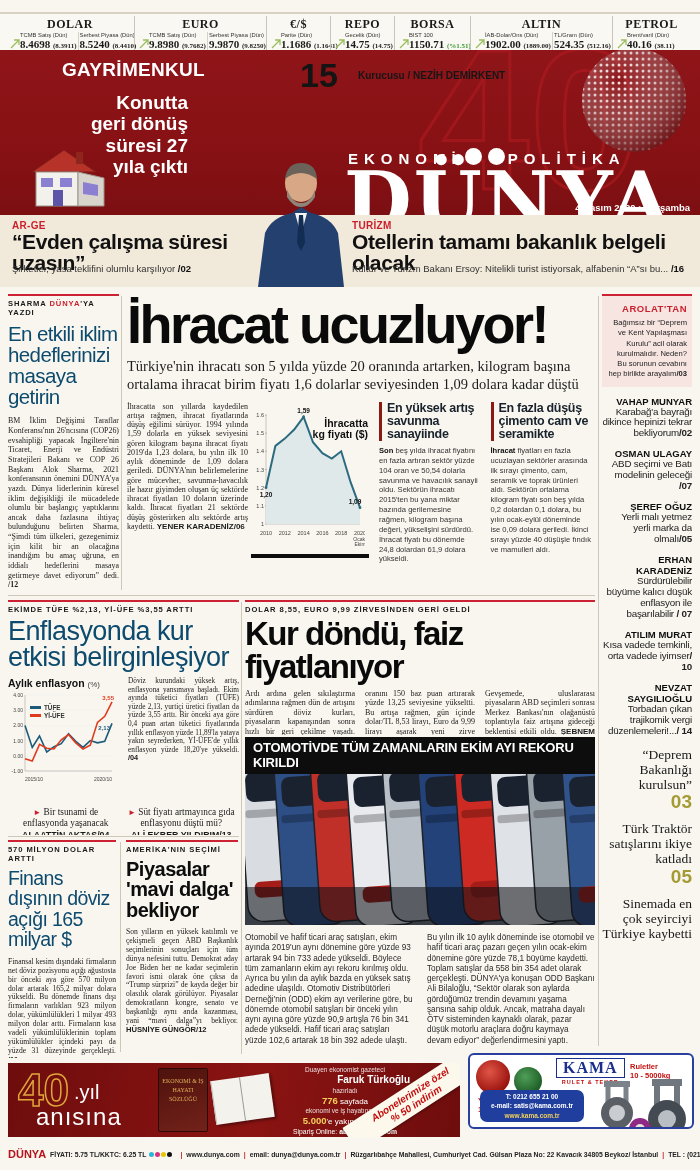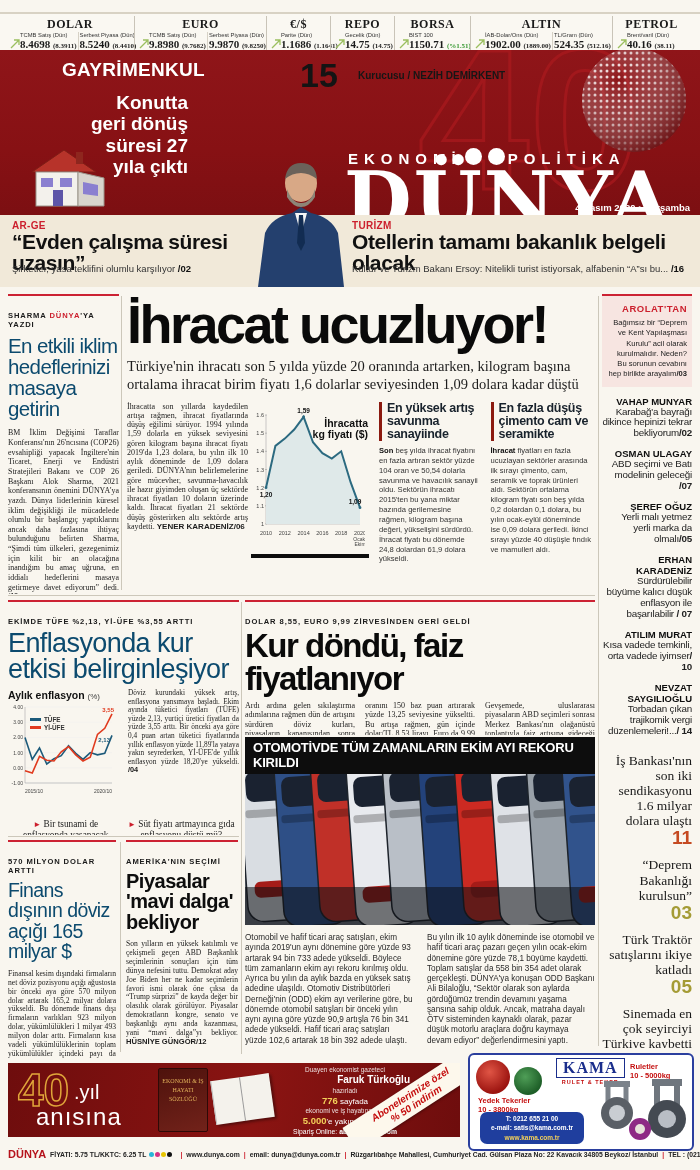--- a/index.html
+++ b/index.html
@@ -39,21 +39,21 @@
   .housewrap{position:absolute;left:20px;top:92px;z-index:2;}
   
   .strip{position:absolute;left:0;top:215px;width:700px;height:72px;background:#f1e9d9;}
   .sk{position:absolute;top:5px;font-weight:800;font-size:10px;color:#cc1f2d;letter-spacing:.3px;}
   .sh{position:absolute;top:16px;font-weight:800;color:#111;letter-spacing:-.4px;}
   .ss{position:absolute;font-size:9.5px;color:#333;}
   .ss b{color:#111;}
   .person{position:absolute;left:254px;top:-58px;z-index:4;}
   
   .rule{border-top:2px solid #cc2233;}
-  .kick{font-weight:800;font-size:7.6px;letter-spacing:.9px;color:#1a1a1a;padding-top:15px;}
+  .kick{font-weight:800;font-size:7.6px;letter-spacing:.9px;color:#1a1a1a;padding-top:3px;}
   .kick .red{color:#cc1f2d;}
   .hl-light{font-weight:400;color:#0c4a6e;letter-spacing:-.6px;}
   .serifbody{font-family:"Liberation Serif",serif;text-align:justify;color:#1c1c1c;}
   .byl{font-weight:800;font-family:"Liberation Sans",sans-serif;}
   .pageref{font-weight:800;}
   
   .leftcol{position:absolute;left:8px;top:294px;width:111px;height:298px;overflow:hidden;}
   .leftcol .hl-light{font-size:20.5px;line-height:1.03;margin-top:6px;}
   .leftcol .serifbody{font-size:7.9px;line-height:1.22;margin-top:9px;}
   
@@ -132,21 +132,21 @@
   .adtxt{position:absolute;left:272px;top:3px;width:130px;text-align:center;line-height:1.25;}
   .adtxt .t0{font-size:6.5px;opacity:.85;}
   .adtxt .t1{font-size:10px;font-weight:800;text-align:right;}
   .adtxt .t2{font-size:8px;}
   .adtxt .t2 b{color:#f3d05a;font-size:9.5px;}
   .adtxt .t3{font-size:6.8px;margin-top:1px;}
   .adtxt .t3 b{color:#fff;}
   .ribbon{position:absolute;right:-28px;top:22px;width:150px;transform:rotate(-33deg);background:#fdf8ec;
           color:#c40f0f;text-align:center;font-weight:800;font-style:italic;font-size:10px;line-height:1.1;
           padding:3px 0;box-shadow:0 1px 3px rgba(0,0,0,.4);}
-  .adkama{position:absolute;left:468px;top:1053px;width:226px;height:98px;background:#fff;
+  .adkama{position:absolute;left:468px;top:1053px;width:226px;height:76px;background:#fff;
           border:2px solid #2b3f9e;border-radius:6px;box-sizing:border-box;overflow:hidden;}
   .kamalogo{position:absolute;left:86px;top:3px;text-align:center;}
   .kamalogo .kl1{font-family:"Liberation Serif",serif;font-weight:900;font-size:16px;color:#1a2e8c;
                  border:1px solid #1a2e8c;padding:0 6px;letter-spacing:1px;}
   .kamalogo .kl2{font-size:5.5px;color:#c40f0f;font-weight:800;letter-spacing:1px;margin-top:1px;}
   .kredtxt{color:#c40f0f;font-weight:800;font-size:7.5px;line-height:1.15;}
   .kwheel{position:absolute;border-radius:50%;}
   .kpill{position:absolute;left:10px;bottom:5px;width:104px;background:#1f3e9e;border-radius:7px;
          color:#fff;font-size:6.5px;font-weight:bold;text-align:center;line-height:1.45;padding:2px 0;}
   .kpill .web{color:#f3d05a;}
@@ -430,24 +430,20 @@
       <div class="author-x"><span>Sürdürülebilir büyüme kalıcı düşük enflasyon ile başarılabilir </span><b>/ 07</b></div>
     </div>
     <div class="author">
       <div class="author-n">ATILIM MURAT</div>
       <div class="author-x"><span>Kısa vadede temkinli, orta vadede iyimser</span><b>/ 10</b></div>
     </div>
     <div class="author">
       <div class="author-n">NEVZAT SAYGILIOĞLU</div>
       <div class="author-x"><span>Torbadan çıkan trajikomik vergi düzenlemeleri!...</span><b>/ 14</b></div>
     </div>
-    <div class="brief" style="margin-top:16px">
-      <span>İş Bankası'nın son iki sendikasyonu 1.6 milyar dolara ulaştı</span>
-      <div class="brief-num red">11</div>
-    </div>
     <div class="brief">
       <span>“Deprem Bakanlığı kurulsun”</span>
       <div class="brief-num">03</div>
     </div>
     <div class="brief">
       <span>Türk Traktör satışlarını ikiye katladı</span>
       <div class="brief-num">05</div>
     </div>
     <div class="brief">
       <span>Sinemada en çok seyirciyi Türkiye kaybetti</span>

